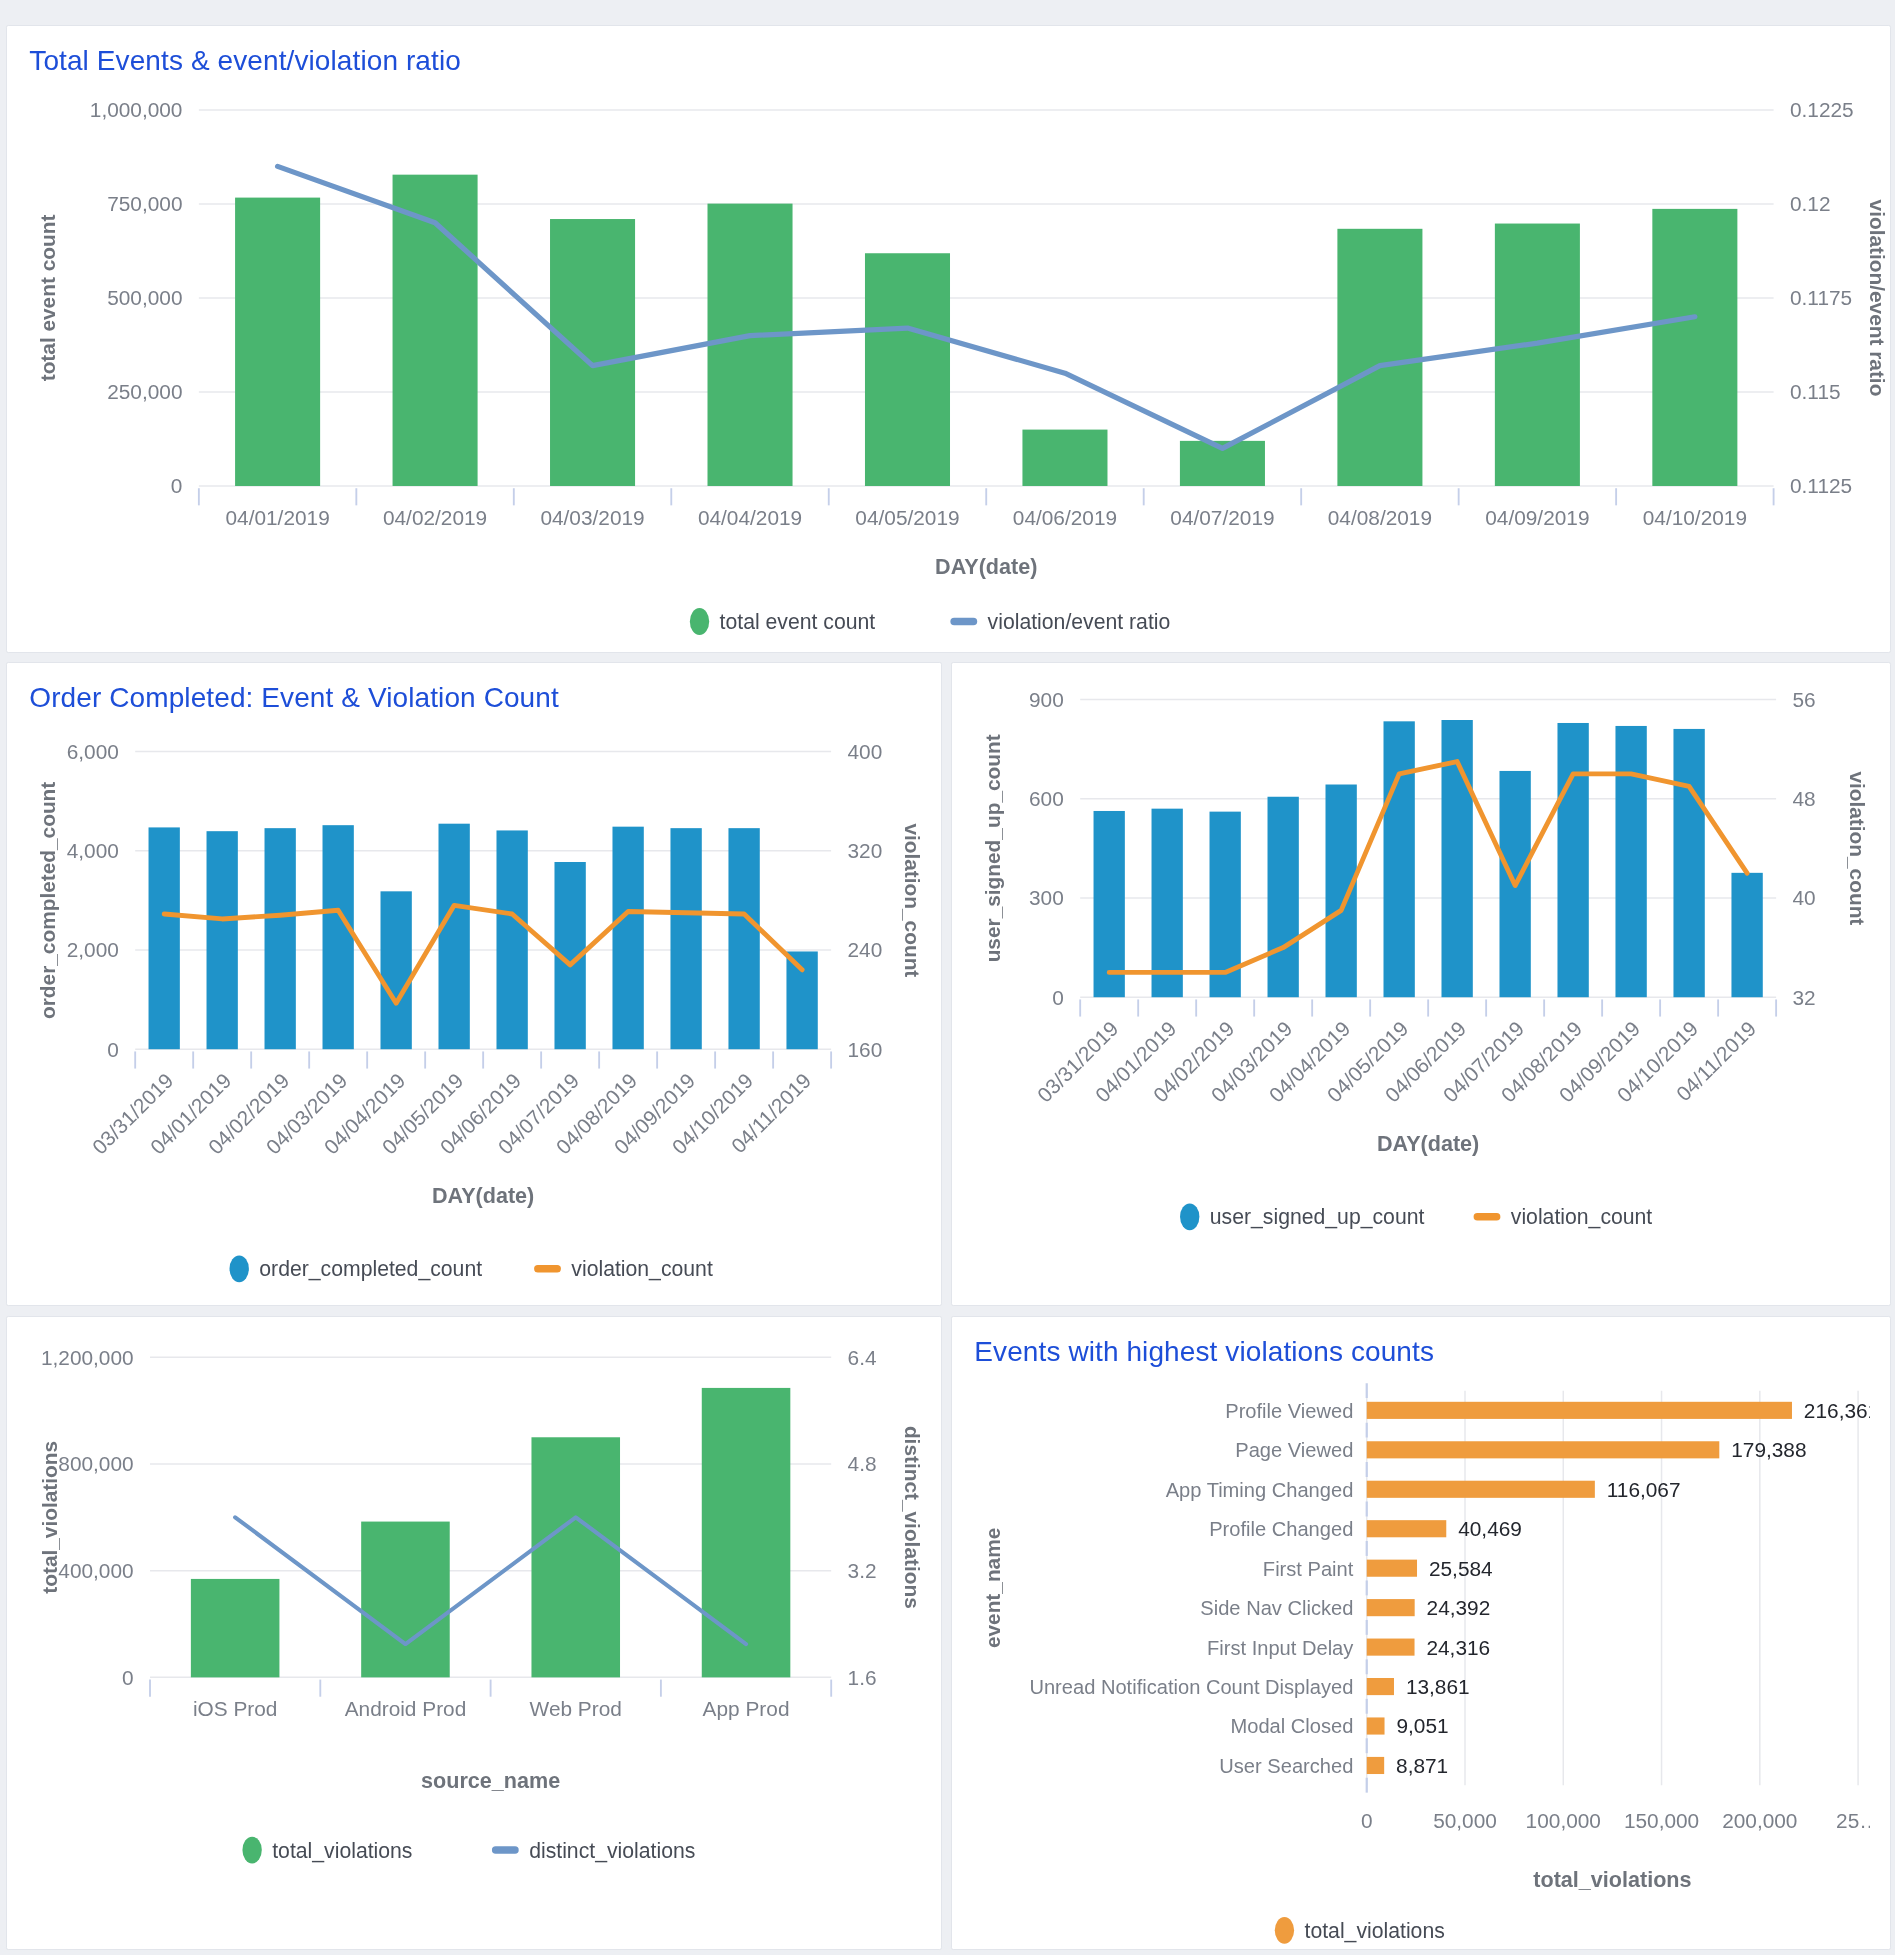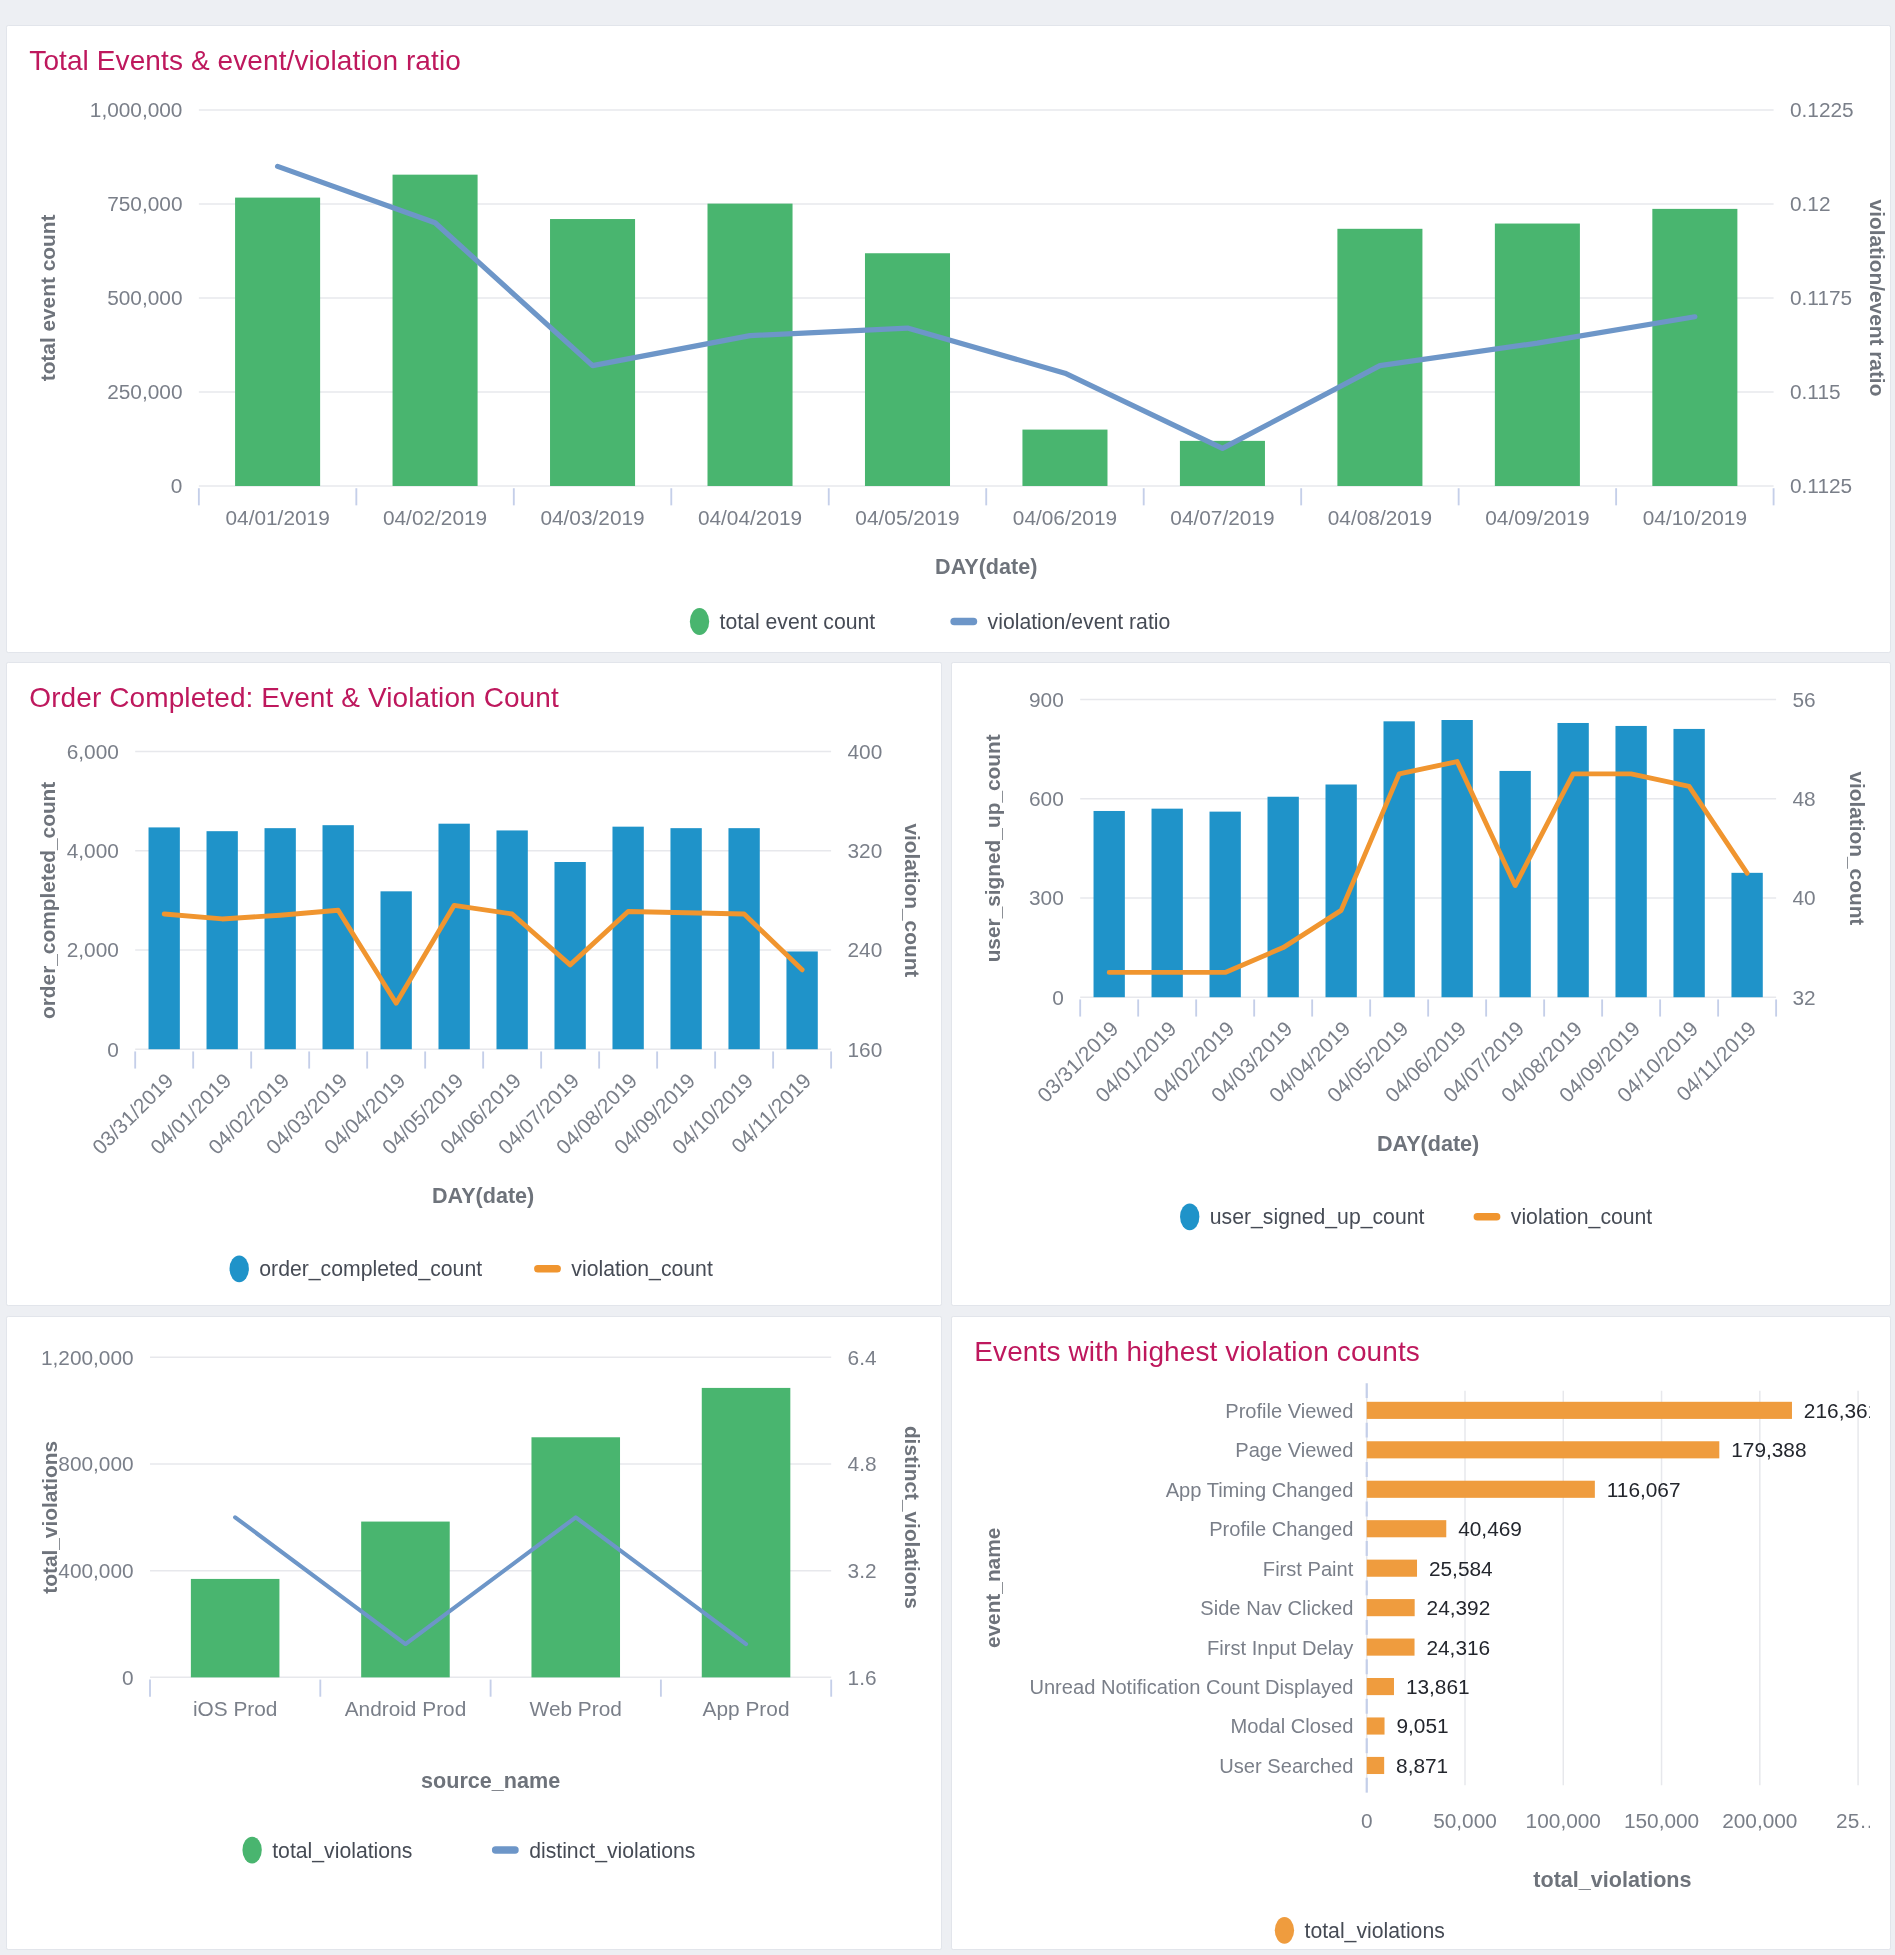--- a/index.html
+++ b/index.html
@@ -24,21 +24,21 @@
     border:0.7px solid #e2e5eb;
     border-radius:2.2px;
     overflow:hidden;
   }
   .card-full { grid-column:1 / 3; }
   .card-title {
     margin:18px 0 0 22.3px;
     font-size:28px;
     line-height:1.2;
     font-weight:500;
-    color:#be185d;
+    color:#1d4ed8;
     letter-spacing:0.1px;
   }
   svg { display:block; margin-left:9px; margin-top:3px; }
   svg.full { margin-left:1.5px; }
   text { font-family:"Liberation Sans","DejaVu Sans",sans-serif; }
 </style>
 </head>
 <body>
 
 <div class="page">
@@ -261,21 +261,21 @@
           <text transform="translate(1194,265) rotate(90)" text-anchor="middle" font-size="28" font-weight="bold" fill="#6e737b">distinct_violations</text>
           <text x="637.5" y="628" text-anchor="middle" font-size="29" font-weight="bold" fill="#6e737b">source_name</text>
           <ellipse cx="317.15" cy="712" rx="13" ry="18" fill="#49B56F"></ellipse>
           <text x="344.15" y="722" font-size="28.5" fill="#464b55">total_violations</text>
           <rect x="639.27" y="707" width="36" height="10" rx="5" fill="#6D96C8"></rect>
           <text x="689.27" y="722" font-size="28.5" fill="#464b55">distinct_violations</text>
         </svg>
     </section>
 
     <section class="card">
-      <h2 class="card-title">Events with highest violation counts</h2>
+      <h2 class="card-title">Events with highest violations counts</h2>
       <svg width="909" height="577" viewBox="0 0 1221 775">
           <line x1="545" y1="25" x2="545" y2="555" stroke="#e7e8ec" stroke-width="2"></line>
           <text x="545" y="612" text-anchor="middle" font-size="28" fill="#7a7f89">0</text>
           <line x1="677" y1="25" x2="677" y2="555" stroke="#e7e8ec" stroke-width="2"></line>
           <text x="677" y="612" text-anchor="middle" font-size="28" fill="#7a7f89">50,000</text>
           <line x1="809" y1="25" x2="809" y2="555" stroke="#e7e8ec" stroke-width="2"></line>
           <text x="809" y="612" text-anchor="middle" font-size="28" fill="#7a7f89">100,000</text>
           <line x1="941" y1="25" x2="941" y2="555" stroke="#e7e8ec" stroke-width="2"></line>
           <text x="941" y="612" text-anchor="middle" font-size="28" fill="#7a7f89">150,000</text>
           <line x1="1073" y1="25" x2="1073" y2="555" stroke="#e7e8ec" stroke-width="2"></line>

